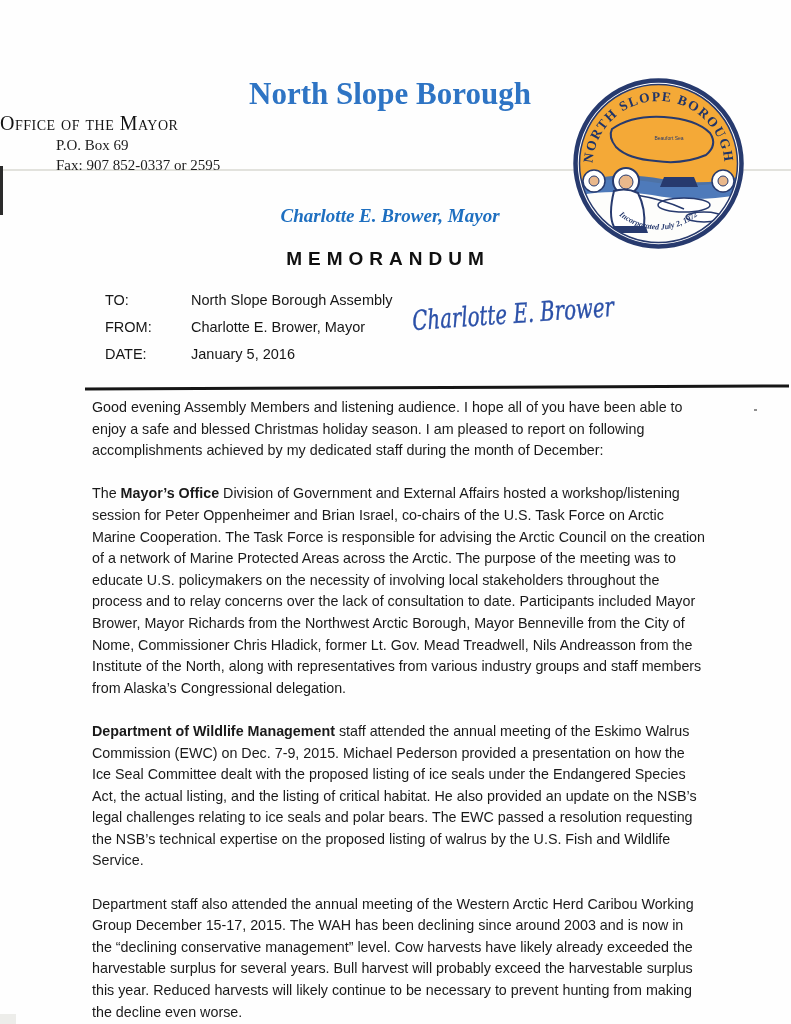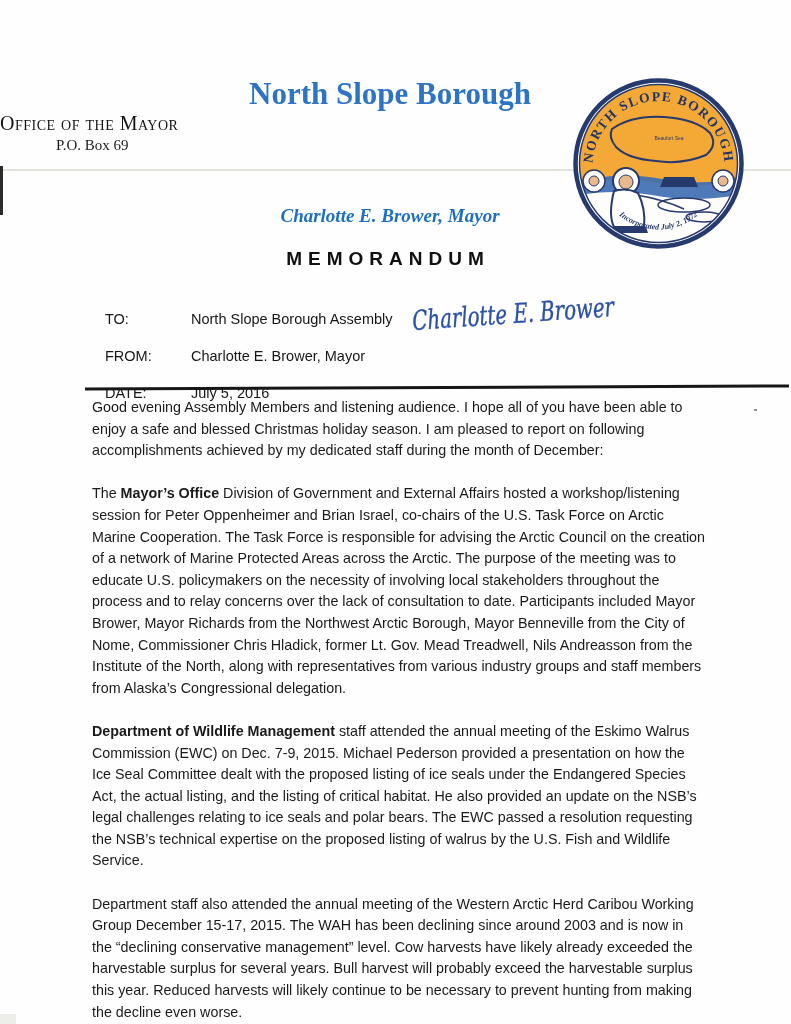--- a/index.html
+++ b/index.html
@@ -24,21 +24,21 @@
     font-size:15px;line-height:19.5px;color:#1c1c1c;z-index:1;}
   .seal{position:absolute;top:77px;left:572px;width:173px;height:173px;z-index:2;}
   .mayor-line{position:absolute;top:205px;left:0;width:780px;text-align:center;
     font-family:"Liberation Serif",serif;font-style:italic;font-weight:bold;
     font-size:19px;color:#1e6fc0;z-index:1;}
 
   
   .memo-heading{position:absolute;top:248px;left:0;width:776px;text-align:center;
     font-weight:bold;font-size:19px;letter-spacing:6px;color:#101010;}
   .memo-fields{position:absolute;top:291px;left:105px;font-size:14.5px;color:#161616;}
-  .memo-row{display:flex;margin-bottom:9px;line-height:18px;margin-top:19px;}
+  .memo-row{display:flex;margin-bottom:9px;line-height:18px;}
   .memo-label{width:86px;flex:0 0 86px;}
   .signature{position:absolute;top:281px;left:406px;z-index:4;}
   .rule{position:absolute;top:386px;left:85px;width:704px;height:2.5px;background:#161616;
     transform:rotate(-.25deg);}
 
   
   .body-text{position:absolute;top:397px;left:92px;width:614px;
     font-size:14.3px;line-height:21.6px;color:#1a1a1a;}
   .body-text p{margin:0 0 21.6px 0;}
   .body-text p:last-child{margin-bottom:0;}
@@ -52,20 +52,21 @@
   <div class="fold-line"></div>
   <div class="edge-mark-left"></div>
   <div class="speck-right"></div>
   <div class="smudge-bottom"></div>
 
   <div class="org-title">North Slope Borough</div>
   <div class="office-line">Office of the Mayor</div>
 
   <div class="contact">
     <div>P.O. Box 69</div>
+    <div>Fax:  907 852-0337 or 2595</div>
   </div>
 
   <svg class="seal" viewBox="0 0 173 173">
     <defs>
       <clipPath id="sealclip">
           <circle cx="86.5" cy="86.5" r="79"></circle>
         </clipPath>
       <path id="arcTop" d="M 22 104 A 66 66 0 1 1 151 104" fill="none"></path>
       <path id="arcBot" d="M 30 116 A 62 62 0 0 0 143 116" fill="none"></path>
     </defs>
@@ -116,21 +117,21 @@
     <div class="memo-row">
       <span class="memo-label">TO:</span>
       <span class="memo-value">North Slope Borough Assembly</span>
     </div>
     <div class="memo-row">
       <span class="memo-label">FROM:</span>
       <span class="memo-value">Charlotte E. Brower, Mayor</span>
     </div>
     <div class="memo-row">
       <span class="memo-label">DATE:</span>
-      <span class="memo-value">July 5, 2016</span>
+      <span class="memo-value">January 5, 2016</span>
     </div>
   </div>
 
   <svg class="signature" width="215" height="62" viewBox="0 0 215 62">
     <text x="6" y="42" font-family="DejaVu Serif, serif" font-style="italic" font-size="27" fill="#2b50a8" stroke="#2b50a8" stroke-width="0.4" textLength="202" lengthAdjust="spacingAndGlyphs" transform="rotate(-4 107 31)">Charlotte E. Brower</text>
   </svg>
 
   <div class="rule"></div>
 
   <div class="body-text">

